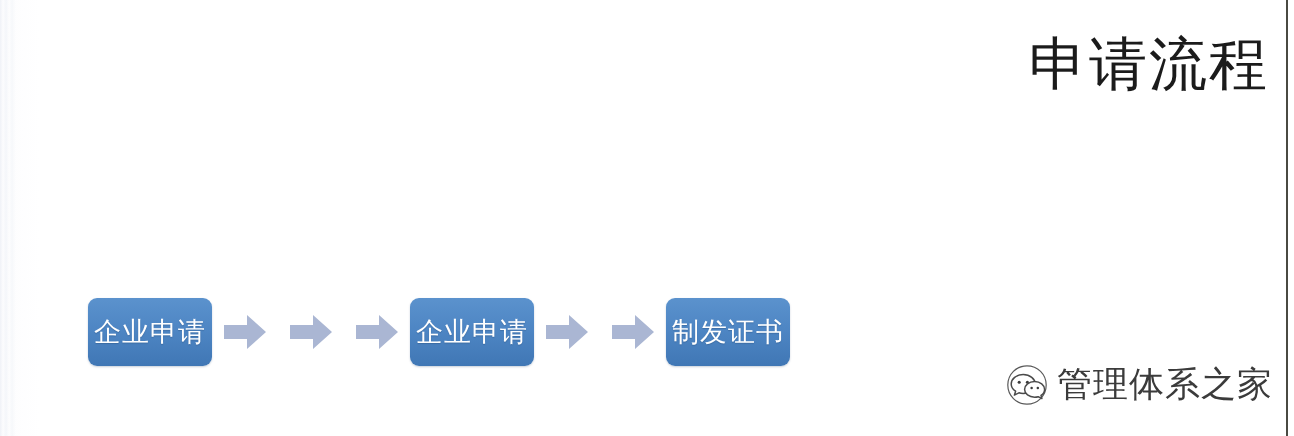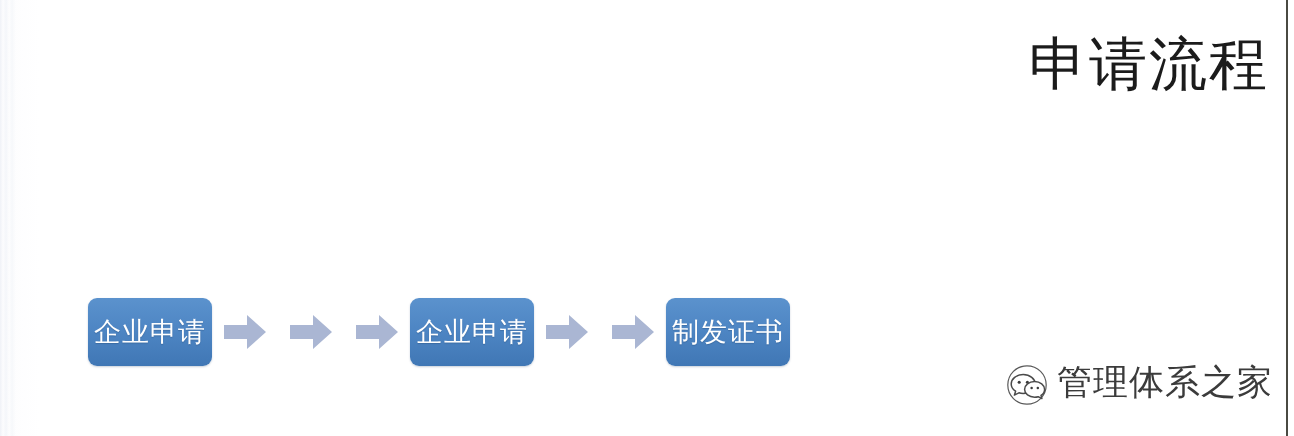--- a/index.html
+++ b/index.html
@@ -114,21 +114,21 @@
     pointer-events: none;
   }
   #watermark-icon {
     width: 42px;
     height: 42px;
     flex: 0 0 auto;
     margin-right: 9px;
   }
   #watermark-icon svg { display: block; }
   #watermark-text {
-    font-family: Liberation Mono, monospace;
+    font-family: Liberation Serif, serif;
     font-size: 35px;
     line-height: 40px;
     letter-spacing: 1px;
     color: #3b3b3b;
     white-space: nowrap;
     text-shadow:
       -1.4px -1.4px 0 #ffffff,
        1.4px -1.4px 0 #ffffff,
       -1.4px  1.4px 0 #ffffff,
        1.4px  1.4px 0 #ffffff,

